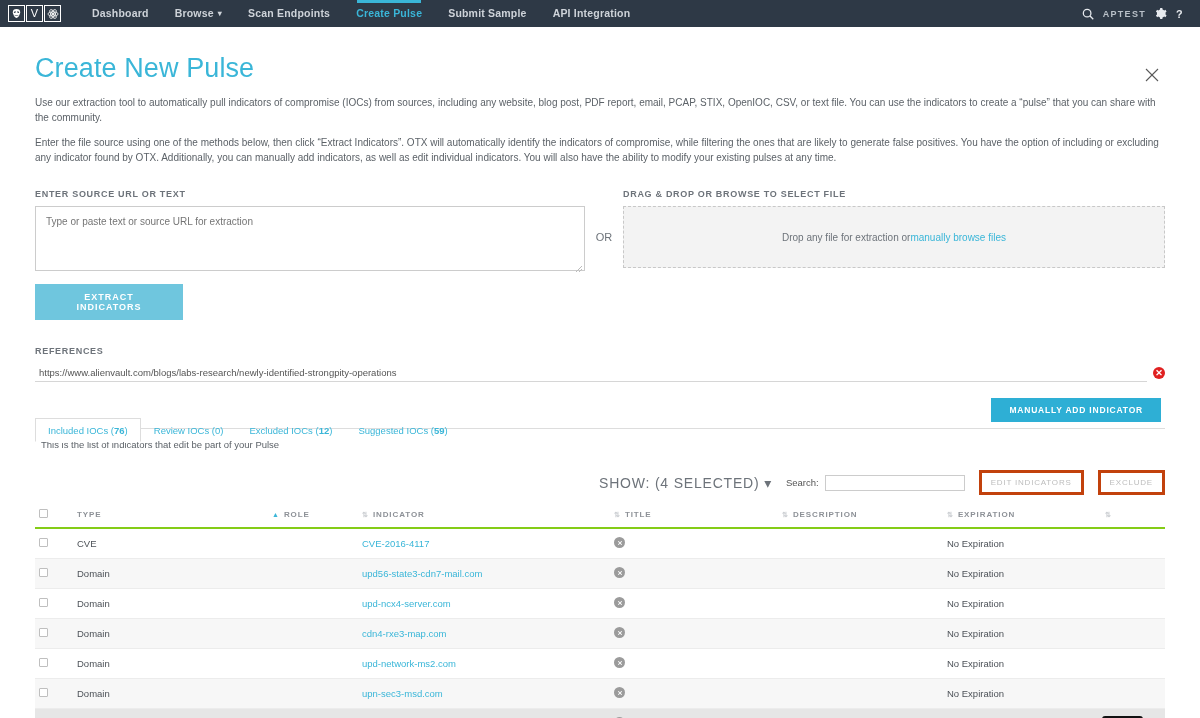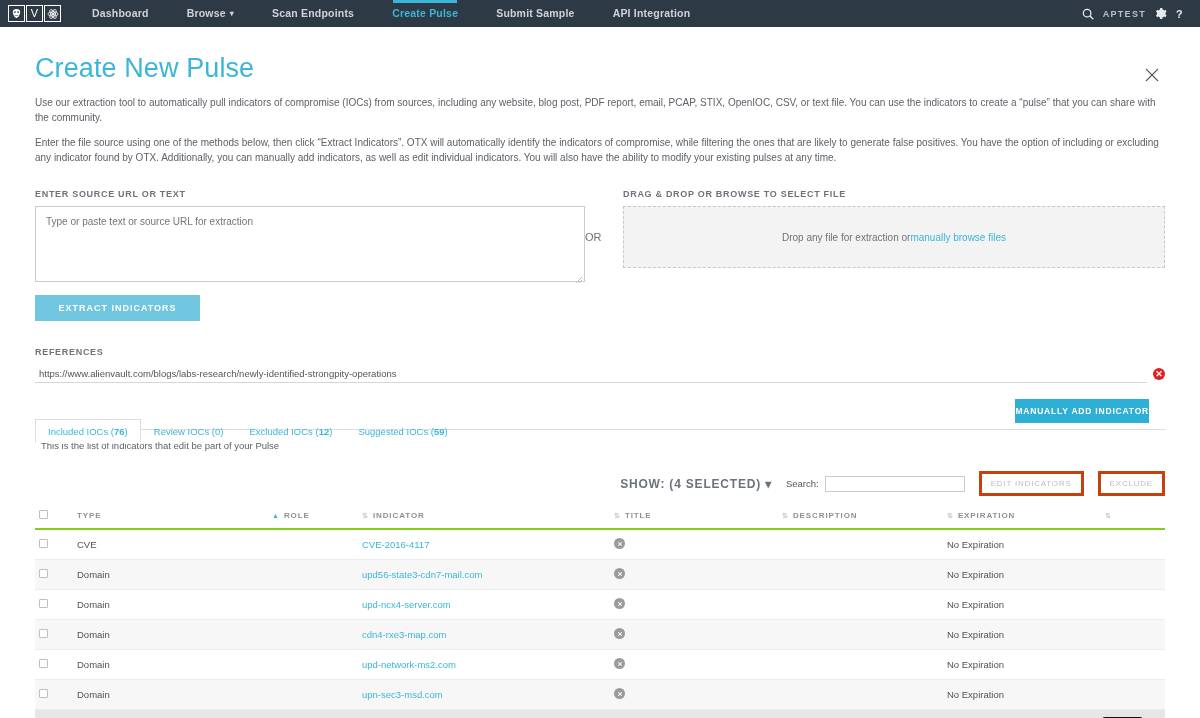--- a/index.html
+++ b/index.html
@@ -32,21 +32,21 @@
     border: 1.4px solid #ffffff;
     display: flex; align-items: center; justify-content: center;
     color: #fff;
     font-size: 11px;
     line-height: 1;
   }
   .logo-cell svg { display: block; }
   .navlinks {
     display: flex;
     align-items: center;
-    gap: 12px;
+    gap: 0px;
   }
   .navlink {
     color: #ced3d9;
     font-size: 10.5px;
     font-weight: bold;
     letter-spacing: .2px;
     padding: 0 13px;
     text-decoration: none;
     line-height: 27px;
     white-space: nowrap;
@@ -111,21 +111,21 @@
     margin-bottom: 7px;
     text-transform: uppercase;
   }
   .source-row {
     display: flex;
     align-items: flex-start;
     margin-top: 24px;
   }
   .col-left { width: 550px; }
   .textarea-box {
-    width: 550px; height: 76px;
+    width: 550px; height: 65px;
     border: 1px solid #ccc;
     background: #fff;
     font-size: 10px;
     color: #9a9a9a;
     padding: 9px 10px;
     resize: none;
     font-family: "Liberation Sans", sans-serif;
     position: relative;
   }
   .textarea-wrap { position: relative; width: 550px; }
@@ -136,27 +136,27 @@
   }
   .btn-extract {
     margin-top: 9px;
     background: #6fc6de;
     color: #fff;
     border: none;
     font-size: 9px;
     font-weight: bold;
     letter-spacing: 1px;
     padding: 8px 16px;
-    width: 165px;
+    width: 148px;
     cursor: pointer;
     font-family: "Liberation Sans", sans-serif;
   }
   .or-sep {
     width: 38px;
-    text-align: left;
+    text-align: center;
     font-size: 11px;
     color: #6d737a;
     padding-top: 42px;
     font-weight: normal;
   }
   .col-right { flex: 1; }
   .dropzone {
     border: 1px dashed #c8c8c8;
     background: #f3f3f3;
     height: 62px;
@@ -216,48 +216,48 @@
     border: 1px solid transparent;
   }
   .tab.active {
     background: #fff;
     border: 1px solid #ddd;
     border-bottom-color: #fff;
   }
   .tab b { color: #3ab6d8; }
   .btn-add-indicator {
     position: absolute;
-    right: 16px; bottom: 6px;
+    right: 4px; bottom: 6px;
     background: #2eafd5;
     color: #fff;
     border: none;
     font-size: 8.5px;
     font-weight: bold;
     letter-spacing: .8px;
-    padding: 7px 0;
+    padding: 7px 18px;
     cursor: pointer;
     font-family: "Liberation Sans", sans-serif;
   }
   .tab-desc {
     font-size: 9.5px;
     color: #5c6268;
     margin: 10px 0 0 6px;
   }
 
   
   .table-toolbar {
     display: flex;
     align-items: center;
     justify-content: flex-end;
     gap: 14px;
     margin-top: 20px;
   }
   .show-select {
-    font-size: 12px;
-    font-weight: bold;
+    font-size: 14px;
+    font-weight: normal;
     letter-spacing: .8px;
     color: #6d737a;
     cursor: pointer;
     white-space: nowrap;
   }
   .search-wrap {
     display: flex; align-items: center; gap: 6px;
   }
   .search-label { font-size: 9.5px; color: #555; }
   .search-input {

